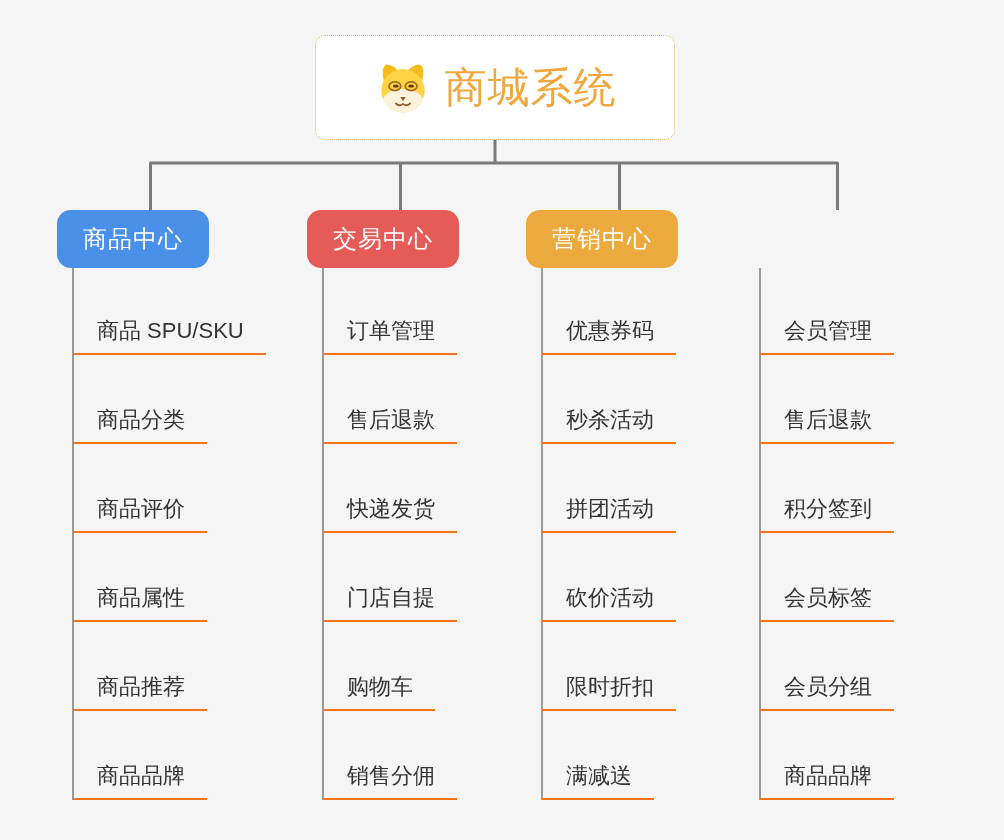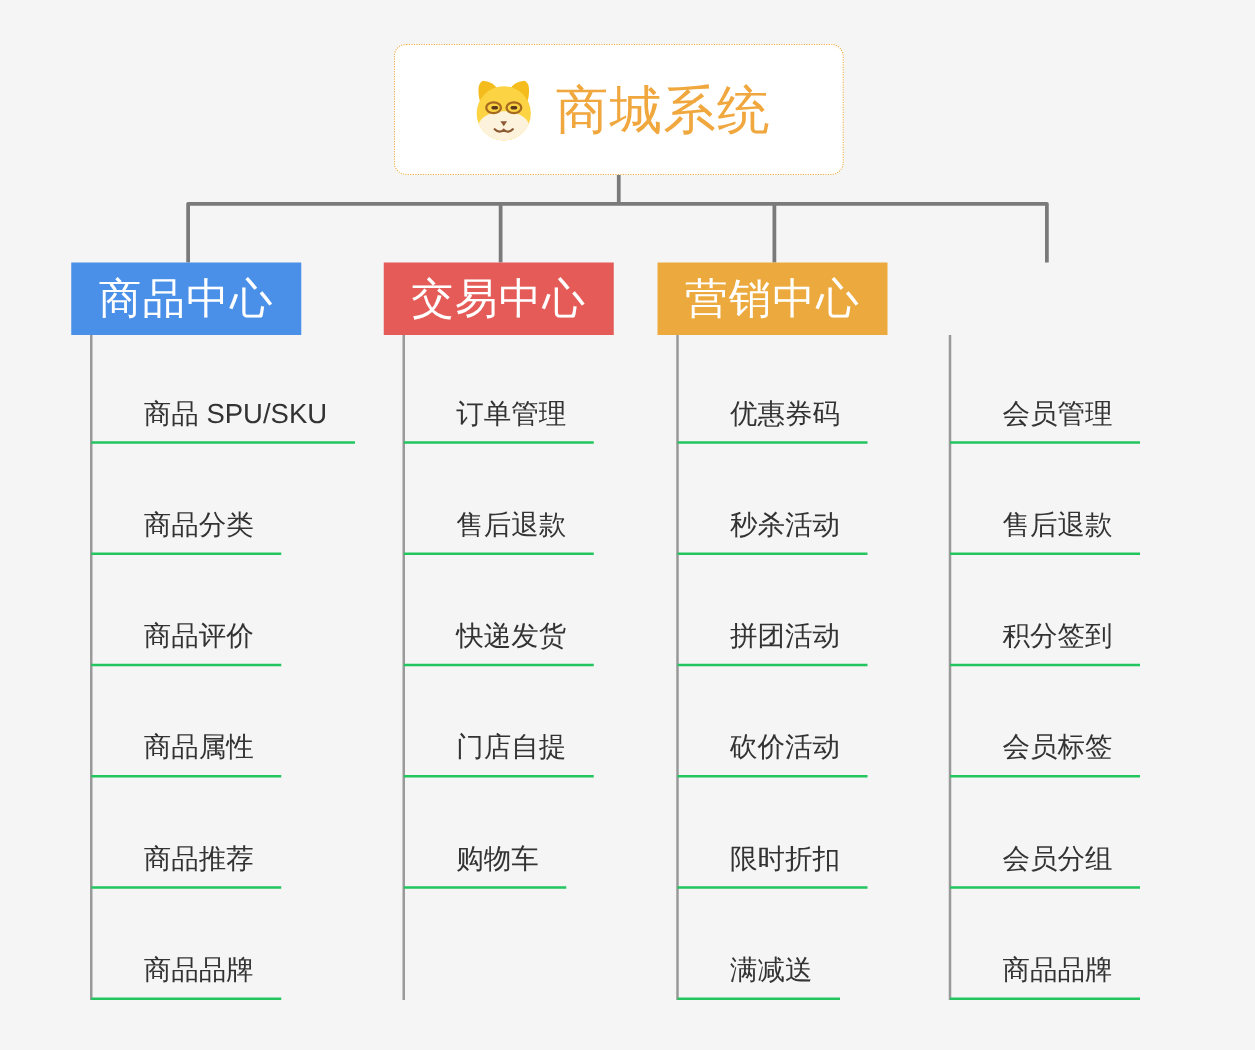--- a/index.html
+++ b/index.html
@@ -16,29 +16,29 @@
     background:#FFFFFF;border:1.5px dotted #F2B04A;border-radius:10px;
     display:flex;align-items:center;justify-content:center;gap:13px;
     box-sizing:border-box;
   }
   .dog-icon{width:58px;height:56px;display:inline-block;flex:0 0 auto;}
   .root-label{
     font-size:42px;color:#F0A73E;letter-spacing:1px;line-height:1;
     white-space:nowrap;
   }
   .branch-node{
-    position:absolute;top:210px;width:184px;height:58px;border-radius:0;
+    position:absolute;top:210px;width:152px;height:58px;border-radius:14px;
     display:flex;align-items:center;justify-content:center;
-    color:#FFFFFF;font-size:34px;letter-spacing:1px;white-space:nowrap;
+    color:#FFFFFF;font-size:24px;letter-spacing:1px;white-space:nowrap;
   }
   .leaf{
     position:absolute;white-space:nowrap;
     font-size:22px;line-height:32px;color:#333333;
-    padding:0 22px 6px 42px;
-    border-bottom:2px solid #22c55e;
+    padding:0 22px 6px 24px;
+    border-bottom:2px solid #f97316;
     box-sizing:content-box;
   }
 </style>
 </head>
 <body>
 
 <div class="canvas">
 
   <svg class="connectors" id="connector-svg">
       <path d="M495 140 L495 163 M150.5 210 L150.5 163 L837.5 163 L837.5 210 M400.5 163 L400.5 210 M619.5 163 L619.5 210" stroke="#7A7A7A" stroke-width="3" fill="none" stroke-linejoin="round"></path>
@@ -74,20 +74,21 @@
     <div class="leaf" style="left: 73px; top: 493px;">商品评价</div>
     <div class="leaf" style="left: 73px; top: 582px;">商品属性</div>
     <div class="leaf" style="left: 73px; top: 671px;">商品推荐</div>
     <div class="leaf" style="left: 73px; top: 760px;">商品品牌</div>
     <div class="branch-node" style="left: 307px; background: rgb(228, 91, 88);">交易中心</div>
     <div class="leaf" style="left: 323px; top: 315px;">订单管理</div>
     <div class="leaf" style="left: 323px; top: 404px;">售后退款</div>
     <div class="leaf" style="left: 323px; top: 493px;">快递发货</div>
     <div class="leaf" style="left: 323px; top: 582px;">门店自提</div>
     <div class="leaf" style="left: 323px; top: 671px;">购物车</div>
+    <div class="leaf" style="left: 323px; top: 760px;">销售分佣</div>
     <div class="branch-node" style="left: 526px; background: rgb(236, 169, 61);">营销中心</div>
     <div class="leaf" style="left: 542px; top: 404px;">秒杀活动</div>
     <div class="leaf" style="left: 542px; top: 315px;">优惠券码</div>
     <div class="leaf" style="left: 542px; top: 493px;">拼团活动</div>
     <div class="leaf" style="left: 542px; top: 582px;">砍价活动</div>
     <div class="leaf" style="left: 542px; top: 671px;">限时折扣</div>
     <div class="leaf" style="left: 542px; top: 760px;">满减送</div>
     <div class="leaf" style="left: 760px; top: 315px;">会员管理</div>
     <div class="leaf" style="left: 760px; top: 404px;">售后退款</div>
     <div class="leaf" style="left: 760px; top: 493px;">积分签到</div>

